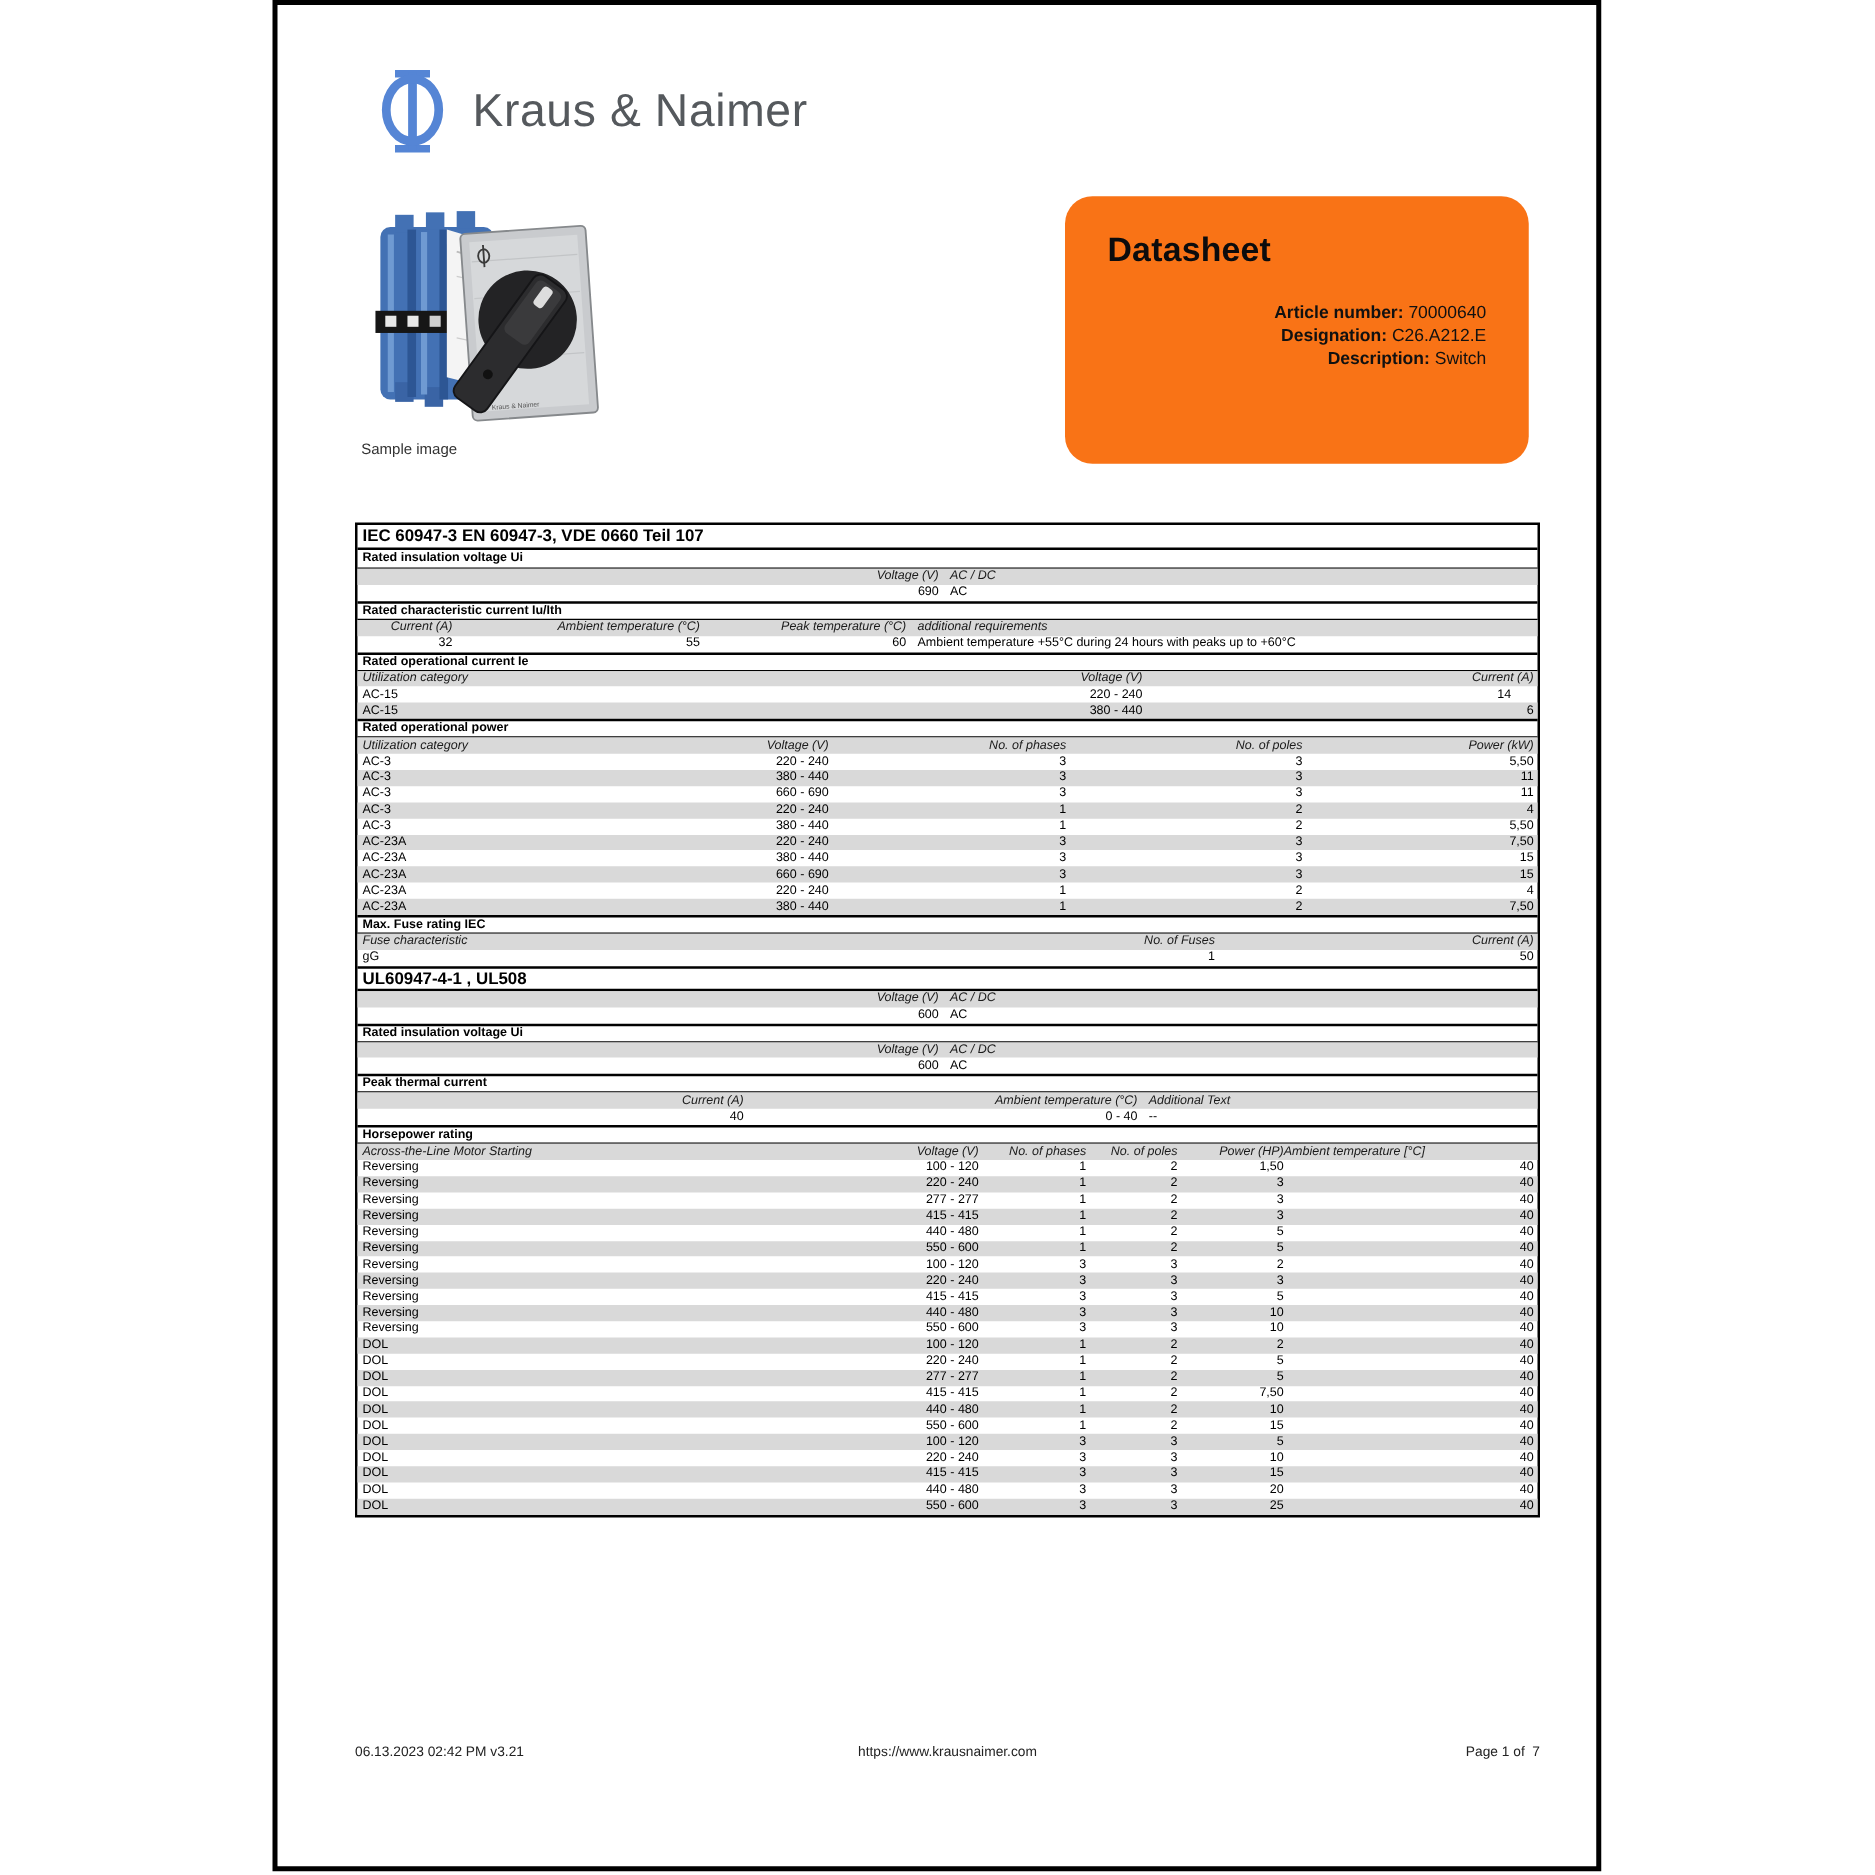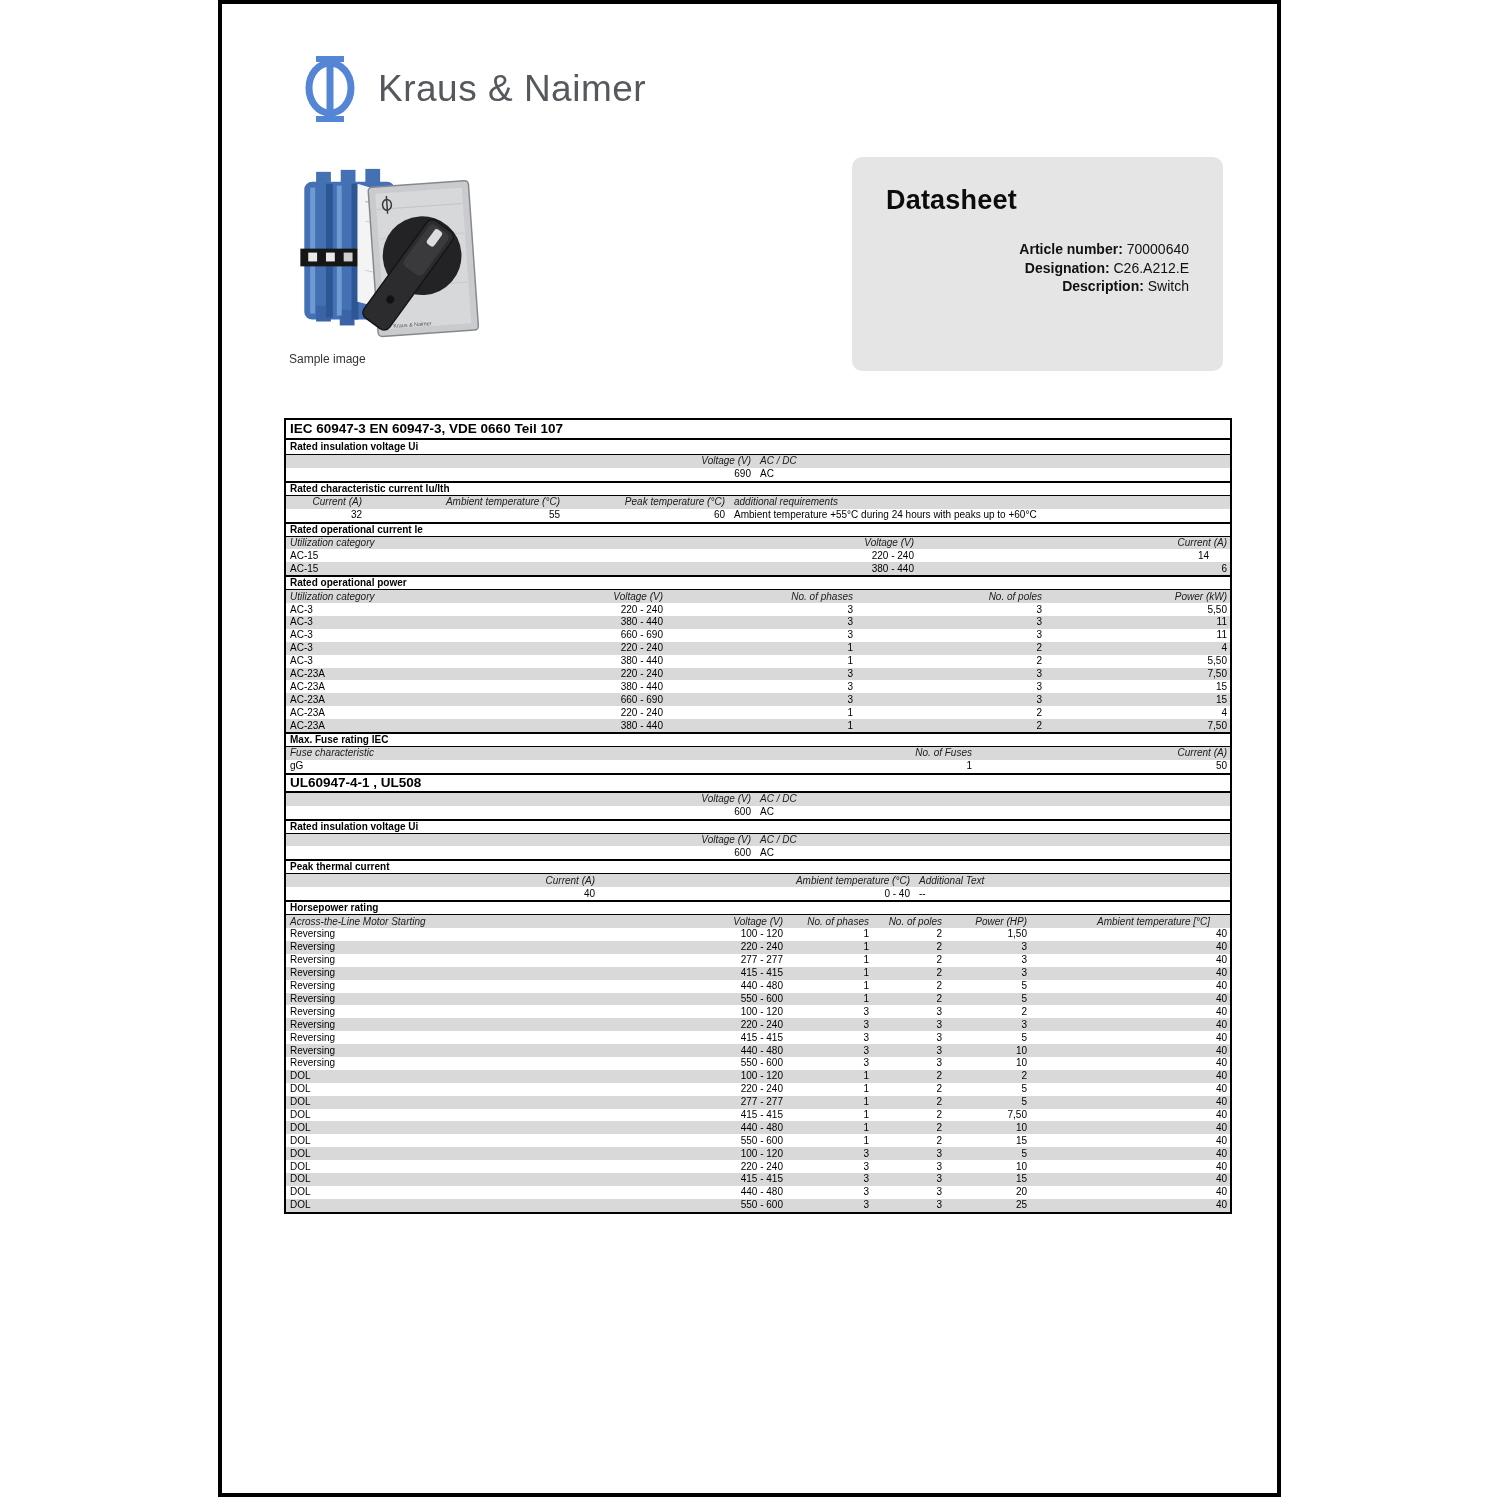--- a/index.html
+++ b/index.html
@@ -13,21 +13,21 @@
   }
   
   .brand{position:absolute;left:80px;top:50px;display:flex;align-items:center;gap:20px;}
   .brand-name{font-size:37px;color:#55595d;letter-spacing:0.5px;white-space:nowrap;}
   
   .product{position:absolute;left:73px;top:158px;width:185px;height:192px;}
   .sample-label{position:absolute;left:67px;top:348px;font-size:12px;color:#333;}
   
   .card{
     position:absolute;left:630px;top:153px;width:371px;height:214px;
-    background:#e5e5e5;border-radius:10px;padding:28px 34px;box-sizing:border-box;
+    background:#f97316;border-radius:22px;padding:28px 34px;box-sizing:border-box;
   }
   .card-title{font-size:27px;font-weight:bold;color:#0c0c0d;margin:0 0 24px 0;letter-spacing:0.2px;}
   .card-fields{font-size:14px;line-height:18.5px;color:#111;text-align:right;}
   .card-fields b{font-weight:bold;}
   
   .spec{
     position:absolute;left:62px;top:414px;width:948px;
     border:2px solid #000;box-sizing:border-box;background:#fff;
   }
   .trow{display:flex;align-items:center;height:12.9px;font-size:10px;line-height:12px;overflow:hidden;}
@@ -301,21 +301,21 @@
       </div>
       <div class="trow row-title">
         <span>Horsepower rating</span>
       </div>
       <div class="trow row-cols">
         <div class="cell" style="width: 380px; text-align: left; padding-left: 4px;">Across-the-Line Motor Starting</div>
         <div class="cell" style="width: 113px; text-align: right;">Voltage (V)</div>
         <div class="cell" style="width: 86px; text-align: right;">No. of phases</div>
         <div class="cell" style="width: 73px; text-align: right;">No. of poles</div>
         <div class="cell" style="width: 85px; text-align: right;">Power (HP)</div>
-        <div class="cell" style="flex: 1 1 0%; text-align: right; padding-right: 20px; margin-left: 16px;">Ambient temperature [°C]</div>
+        <div class="cell" style="flex: 1 1 0%; padding-right: 20px;">Ambient temperature [°C]</div>
       </div>
       <div class="trow row-data">
         <div class="cell" style="width: 380px; text-align: left; padding-left: 4px;">Reversing</div>
         <div class="cell" style="width: 113px; text-align: right;">100 - 120</div>
         <div class="cell" style="width: 86px; text-align: right;">1</div>
         <div class="cell" style="width: 73px; text-align: right;">2</div>
         <div class="cell" style="width: 85px; text-align: right;">1,50</div>
         <div class="cell" style="flex: 1 1 0%; text-align: right; padding-right: 3px;">40</div>
       </div>
       <div class="trow row-data shade">
@@ -481,14 +481,19 @@
       <div class="trow row-data shade">
         <div class="cell" style="width: 380px; text-align: left; padding-left: 4px;">DOL</div>
         <div class="cell" style="width: 113px; text-align: right;">550 - 600</div>
         <div class="cell" style="width: 86px; text-align: right;">3</div>
         <div class="cell" style="width: 73px; text-align: right;">3</div>
         <div class="cell" style="width: 85px; text-align: right;">25</div>
         <div class="cell" style="flex: 1 1 0%; text-align: right; padding-right: 3px;">40</div>
       </div>
     </div>
 
+  <div class="footer">
+    <span class="f-left">06.13.2023 02:42 PM v3.21</span>
+    <span class="f-center">https://www.krausnaimer.com</span>
+    <span class="f-right">Page 1 of  7</span>
+  </div>
 
 </div>
 
 </body></html>

